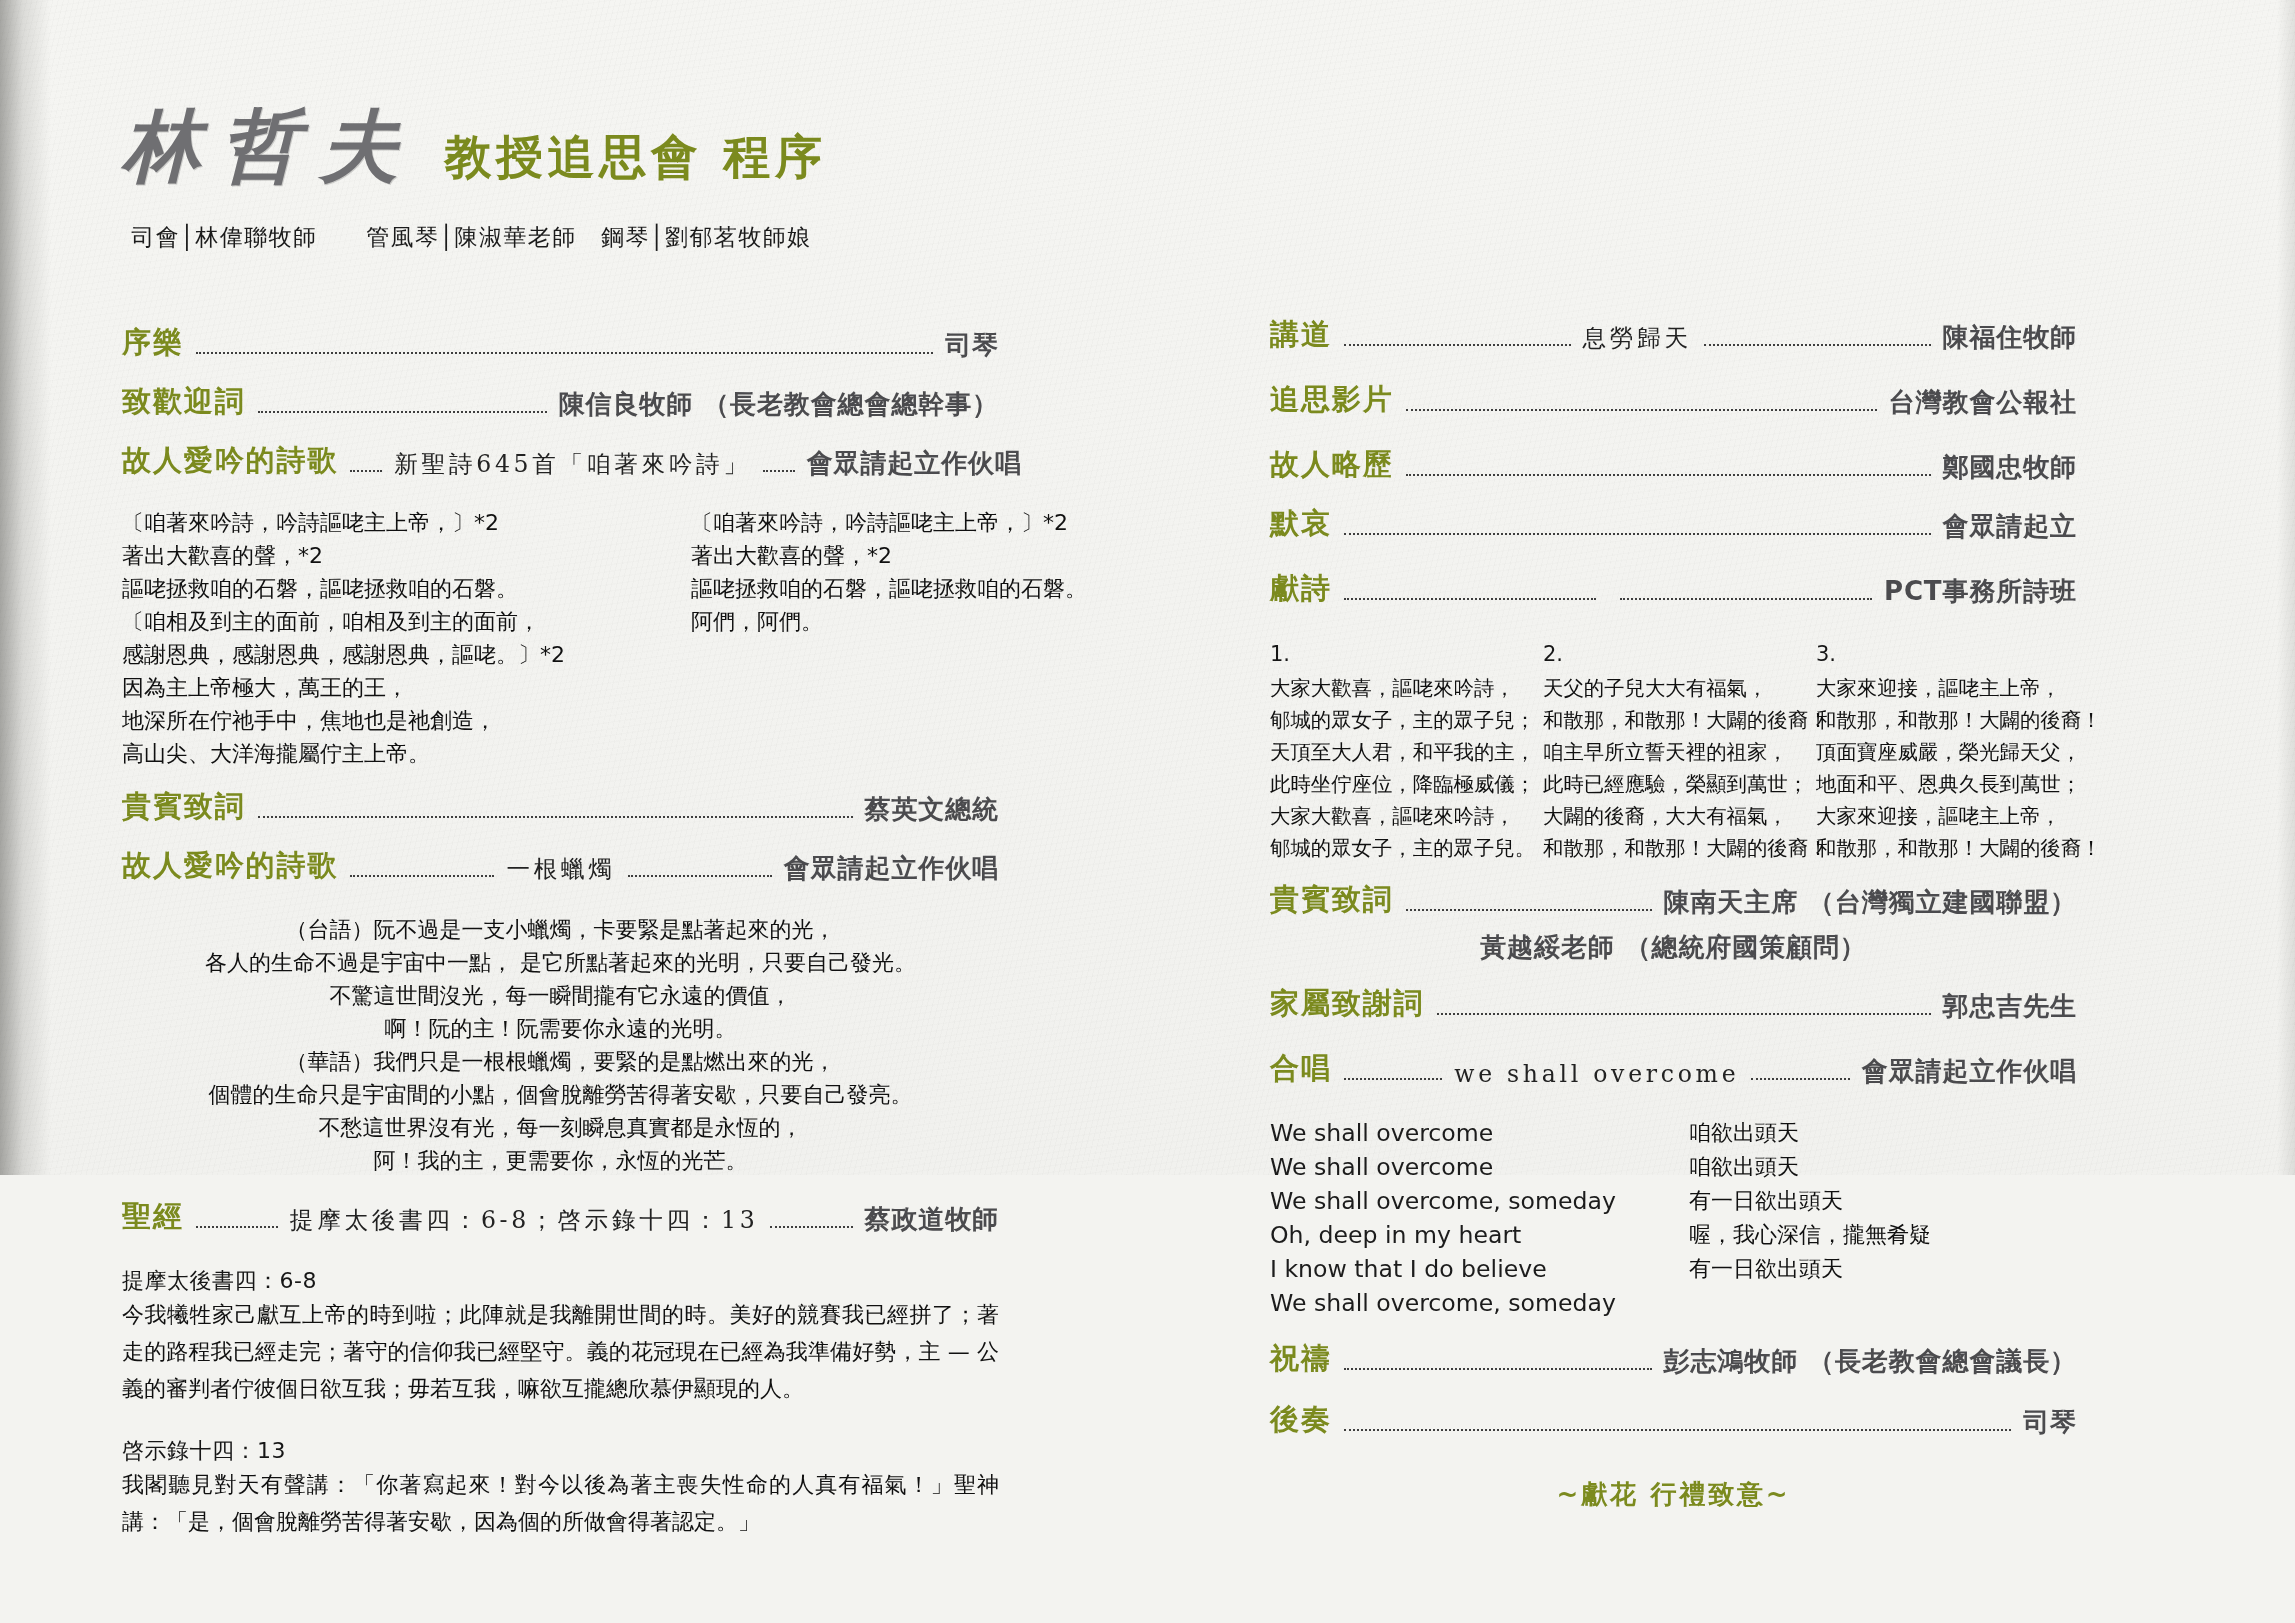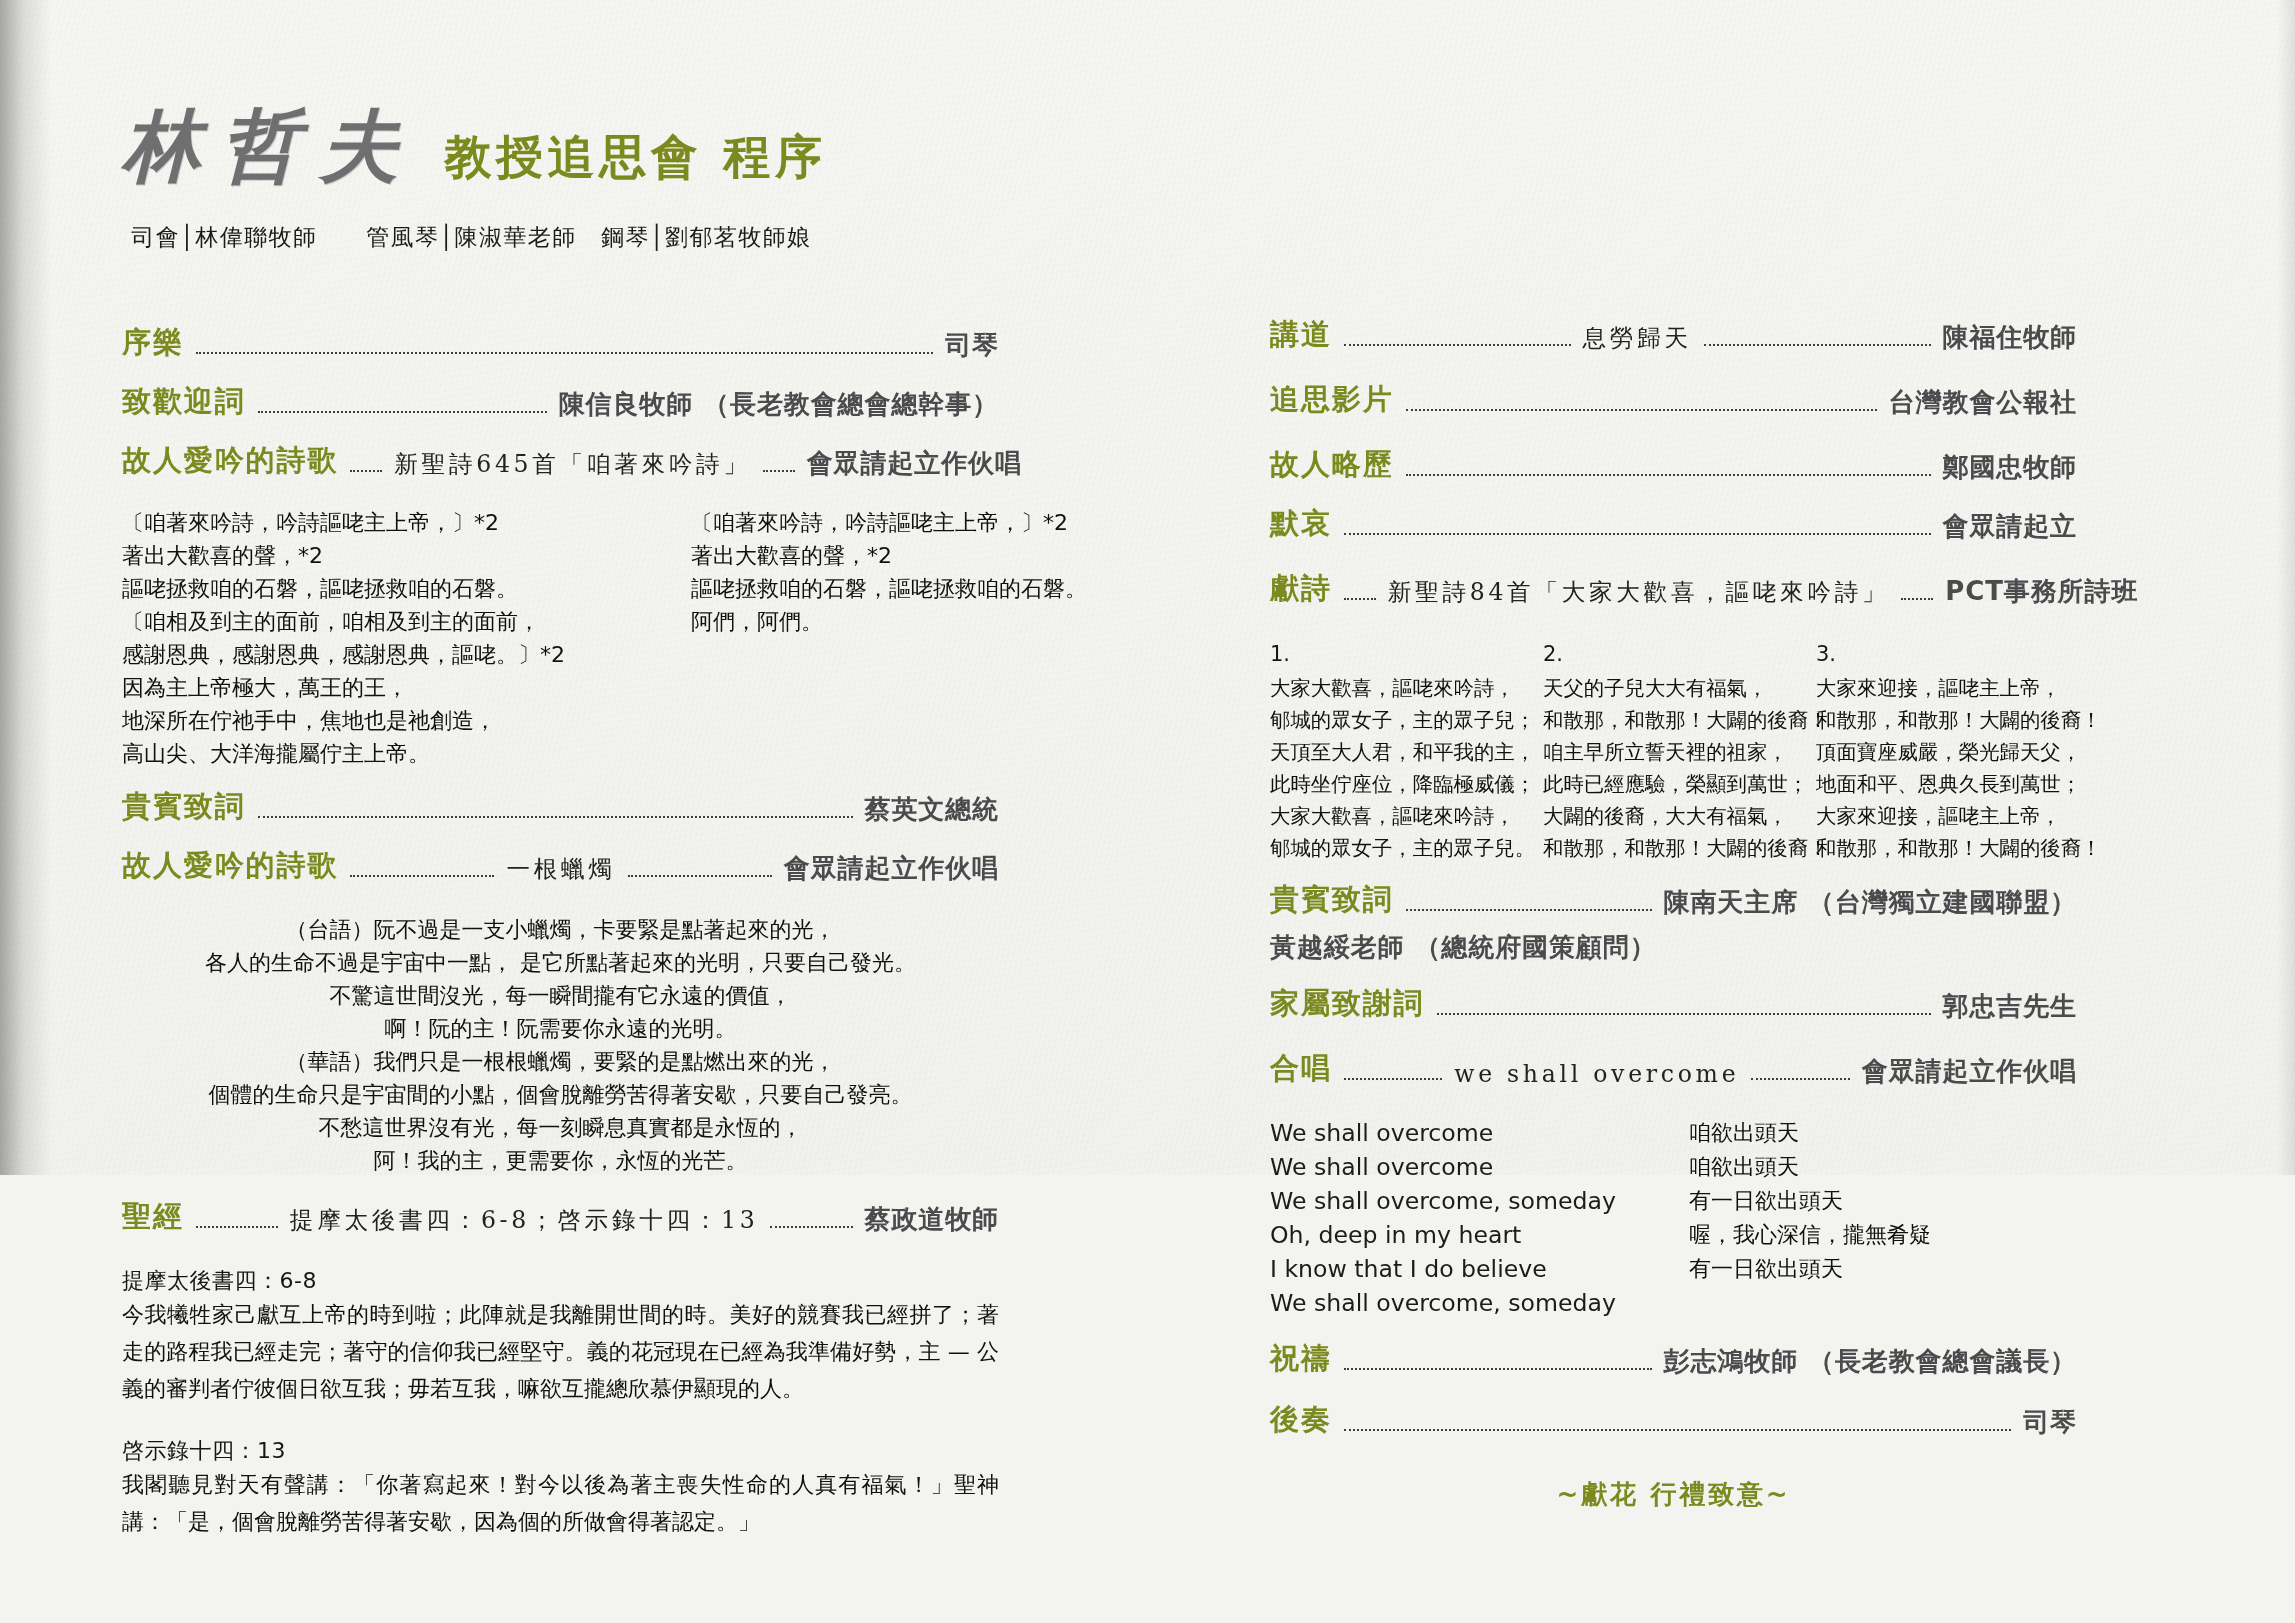--- a/index.html
+++ b/index.html
@@ -66,21 +66,21 @@
   .scrip .ref{flex:none;width:234px;font-size:22px;color:#161616;padding-top:1.9px;letter-spacing:0.5px;}
   .scrip .stext{flex:1;font-size:22px;line-height:37px;color:#101010;text-align:justify;}
   .scrip+.scrip{margin-top:27px;}
 
   
   .verses{display:flex;justify-content:space-between;margin:16.7px 0 24px 0;}
   .verse{width:261px;}
   .vnum{font-size:21px;line-height:36px;color:#161616;}
   .verse .lyric-line{font-size:20.4px;line-height:32px;white-space:nowrap;}
 
-  .guest2{margin:-3.7px 0 27px 0;text-align:left;font-weight:bold;font-size:26px;color:#4b4b4e;letter-spacing:0.9px;}
+  .guest2{margin:-3.7px 0 27px 0;text-align:center;font-weight:bold;font-size:26px;color:#4b4b4e;letter-spacing:0.9px;}
 
   
   .wsblock{margin:15.7px 0 27px 0;}
   .wsrow{display:flex;line-height:34px;}
   .wsrow .en{width:419px;font-size:23.6px;color:#1c1c1c;}
   .wsrow .zh{font-size:22px;color:#101010;}
 
   .footer{margin-top:37px;text-align:center;font-weight:bold;font-size:26px;color:#7b8a1e;letter-spacing:2.8px;}
 </style>
 </head>
@@ -208,21 +208,20 @@
 
       <div class="row" style="margin-bottom:33px;">
         <span class="t">默哀</span>
         <span class="dots"></span>
         <span class="nm">會眾請起立</span>
       </div>
 
       <div class="row">
         <span class="t">獻詩</span>
         <span class="dots"></span>
-        <span class="mid">新聖詩84首「大家大歡喜，謳咾來吟詩」</span>
         <span class="dots"></span>
         <span class="nm">PCT事務所詩班</span>
       </div>
 
       <div class="verses">
         <div class="verse">
           <div class="vnum">1.</div>
           <div class="lyric-line">大家大歡喜，謳咾來吟詩，</div>
           <div class="lyric-line">郇城的眾女子，主的眾子兒；</div>
           <div class="lyric-line">天頂至大人君，和平我的主，</div>

